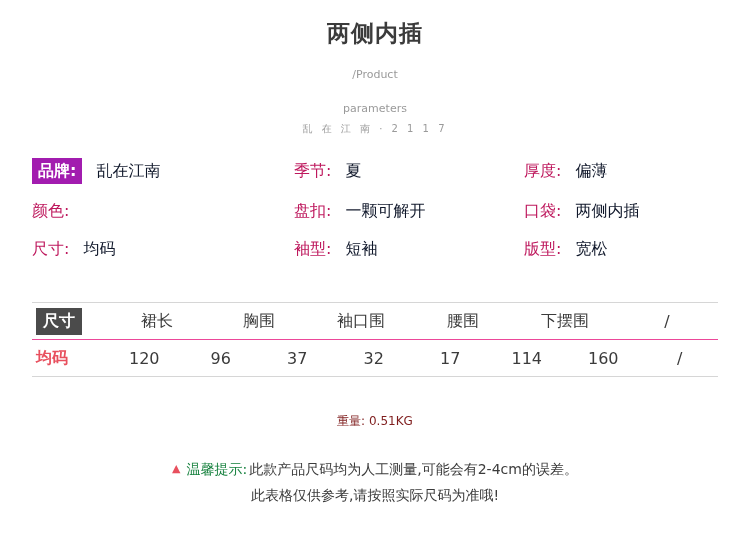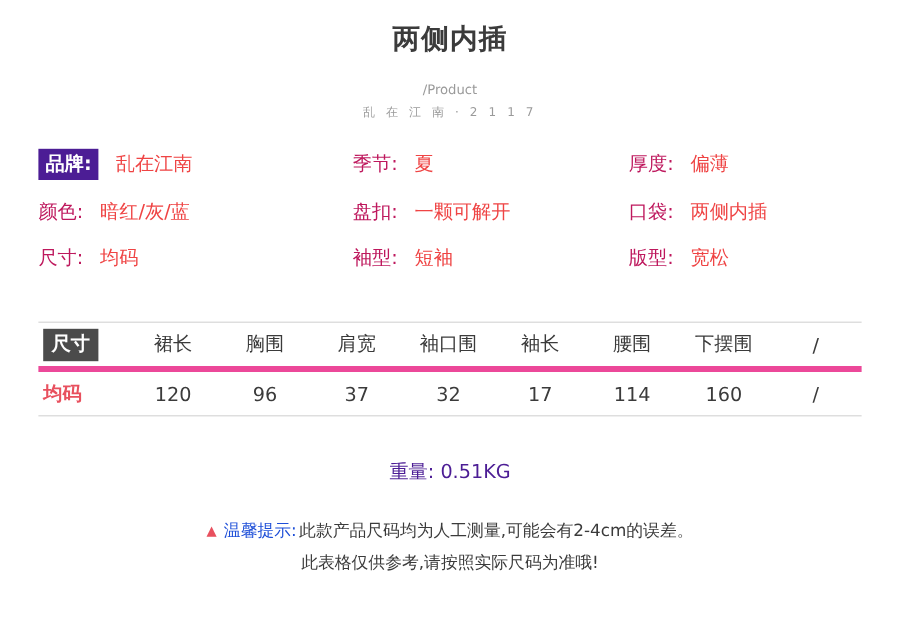--- a/index.html
+++ b/index.html
@@ -57,47 +57,47 @@
     display: flex;
     align-items: center;
     font-size: 16px;
     line-height: 22px;
   }
   .spec-label {
     color: #be185d;
     white-space: nowrap;
   }
   .spec-label.highlight {
-    background: #4c1d95;
+    background: #a21caf;
     color: #ffffff;
     font-weight: bold;
     padding: 2px 6px;
   }
   .spec-value {
-    color: #ef4444;
+    color: #0f172a;
     margin-left: 14px;
     white-space: nowrap;
   }
   .spec-cell.empty {
     visibility: hidden;
   }
 
   
   .size-table {
     margin: 26px 32px 0 32px;
     border-top: 1px solid #d6d6d6;
     border-bottom: 1px solid #d6d6d6;
   }
   .size-row {
     display: flex;
     align-items: center;
     height: 36px;
   }
   .size-row.header-row {
-    border-bottom: 5px solid #ec4899;
+    border-bottom: 1px solid #ec4899;
   }
   .size-cell {
     font-size: 16px;
     text-align: center;
     color: #3b3b3b;
   }
   .size-cell.first {
     width: 70px;
     text-align: left;
     padding-left: 4px;
@@ -115,22 +115,22 @@
   }
   .tag-red {
     color: #e8505e;
     font-weight: bold;
     font-size: 16px;
   }
 
   
   .weight {
     text-align: center;
-    font-size: 16px;
-    color: #4c1d95;
+    font-size: 12px;
+    color: #7f1d1d;
     margin-top: 36px;
   }
 
   
   .notes {
     margin-top: 26px;
     text-align: center;
     font-size: 14px;
     line-height: 26px;
     color: #3b3b3b;
@@ -139,53 +139,53 @@
     display: flex;
     justify-content: center;
     align-items: center;
   }
   .tri {
     color: #e8505e;
     font-size: 11px;
     margin-right: 6px;
   }
   .note-warn {
-    color: #1d4ed8;
+    color: #15803d;
     margin-right: 2px;
   }
 </style>
 </head>
 <body>
 
 <div class="page">
 
   <div class="header">
     <div class="title">两侧内插</div>
     <div class="sub-en">/Product</div>
+    <div class="sub-en">parameters</div>
     <div class="sub-cn">乱 在 江 南 · 2 1 1 7</div>
   </div>
 
   <div class="specs">
 
     <div class="spec-cell">
       <span class="spec-label highlight">品牌:</span>
       <span class="spec-value">乱在江南</span>
     </div>
     <div class="spec-cell">
       <span class="spec-label">季节:</span>
       <span class="spec-value">夏</span>
     </div>
     <div class="spec-cell">
       <span class="spec-label">厚度:</span>
       <span class="spec-value">偏薄</span>
     </div>
 
     <div class="spec-cell">
       <span class="spec-label">颜色:</span>
-      <span class="spec-value">暗红/灰/蓝</span>
     </div>
     <div class="spec-cell">
       <span class="spec-label">盘扣:</span>
       <span class="spec-value">一颗可解开</span>
     </div>
     <div class="spec-cell">
       <span class="spec-label">口袋:</span>
       <span class="spec-value">两侧内插</span>
     </div>
 
@@ -209,23 +209,21 @@
 
   </div>
 
   <div class="size-table">
     <div class="size-row header-row">
       <div class="size-cell first">
         <span class="tag-dark">尺寸</span>
       </div>
       <div class="size-cell col">裙长</div>
       <div class="size-cell col">胸围</div>
-      <div class="size-cell col">肩宽</div>
       <div class="size-cell col">袖口围</div>
-      <div class="size-cell col">袖长</div>
       <div class="size-cell col">腰围</div>
       <div class="size-cell col">下摆围</div>
       <div class="size-cell col">/</div>
     </div>
     <div class="size-row">
       <div class="size-cell first">
         <span class="tag-red">均码</span>
       </div>
       <div class="size-cell col">120</div>
       <div class="size-cell col">96</div>

